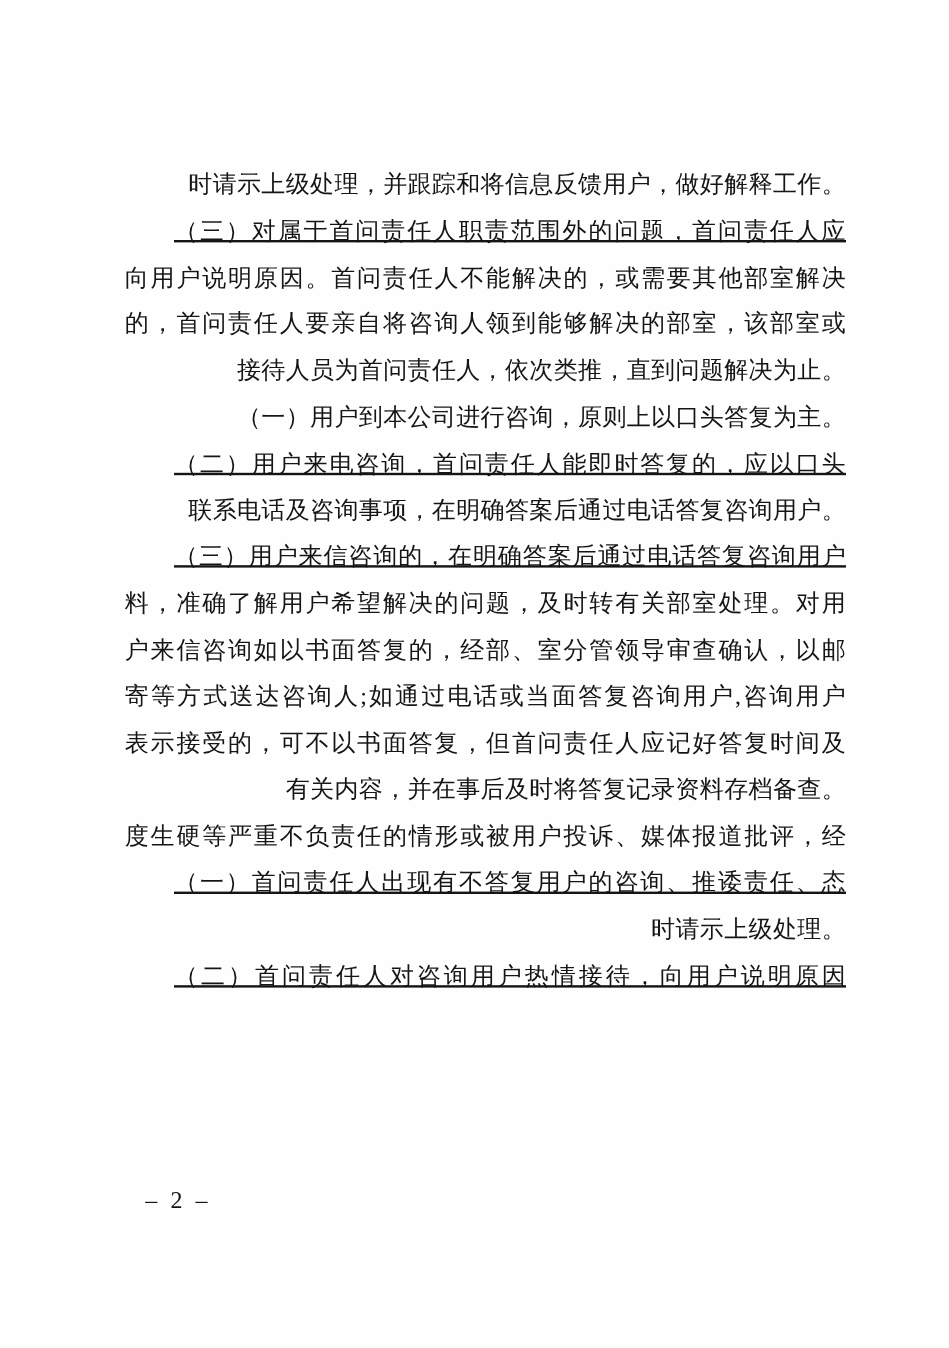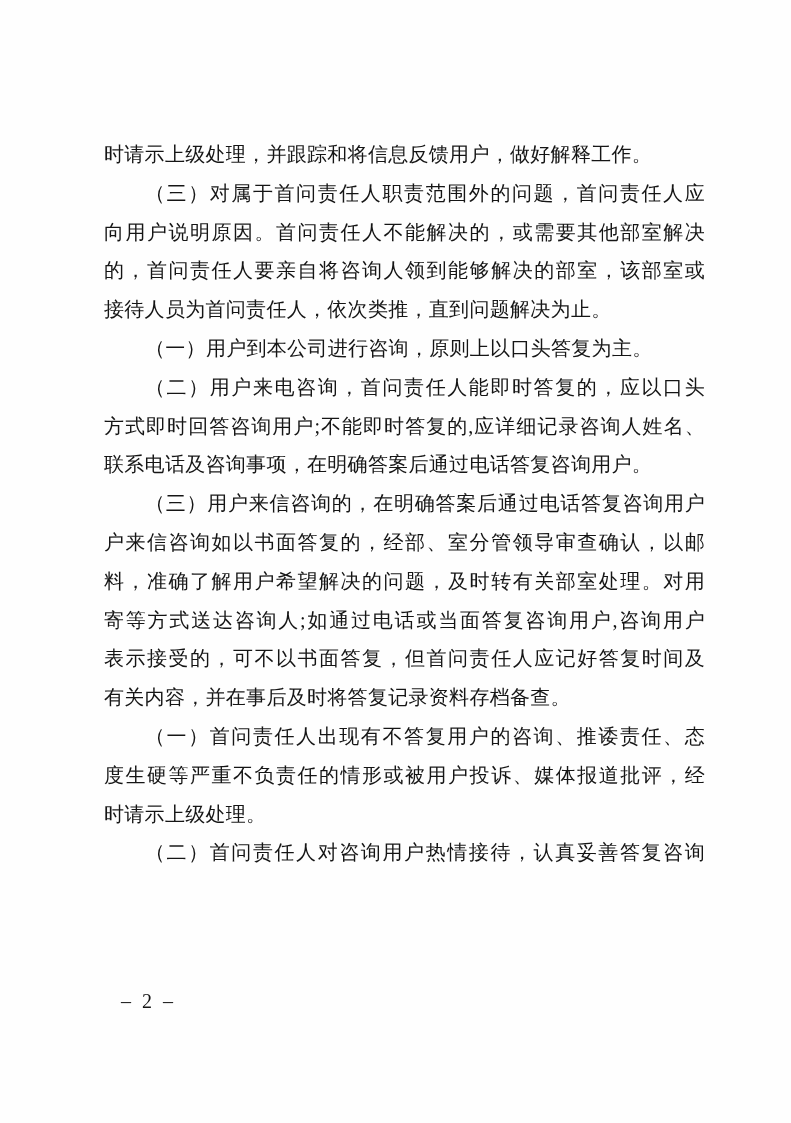--- a/index.html
+++ b/index.html
@@ -22,35 +22,37 @@
     top: 135px;
     width: 601px;
   }
   .line {
     height: 38.8px;
     line-height: 38.8px;
     font-size: 20px;
     white-space: nowrap;
     letter-spacing: 0.3px;
     text-rendering: optimizeLegibility;
+    text-align: right;
   }
   
   .line.fill {
     white-space: normal;
     overflow: hidden;
     text-align: justify;
     text-align-last: justify;
     text-justify: inter-character;
   }
   
   .line.indent {
     padding-left: 41px;
   }
   .line.indent.fill {
     width: 560px;
+    text-decoration: underline;
   }
   .page-footer {
     position: absolute;
     left: 121px;
     top: 988px;
     height: 26px;
     line-height: 26px;
     font-size: 20px;
     letter-spacing: 3px;
     color: #141414;
@@ -61,27 +63,26 @@
 
 <div class="page">
   <div class="doc-body">
       <div class="line">时请示上级处理，并跟踪和将信息反馈用户，做好解释工作。</div>
       <div class="line indent fill">（三）对属于首问责任人职责范围外的问题，首问责任人应</div>
       <div class="line fill">向用户说明原因。首问责任人不能解决的，或需要其他部室解决</div>
       <div class="line fill">的，首问责任人要亲自将咨询人领到能够解决的部室，该部室或</div>
       <div class="line">接待人员为首问责任人，依次类推，直到问题解决为止。</div>
       <div class="line indent">（一）用户到本公司进行咨询，原则上以口头答复为主。</div>
       <div class="line indent fill">（二）用户来电咨询，首问责任人能即时答复的，应以口头</div>
-      <div class="line fill">方式即时回答咨询用户;不能即时答复的,应详细记录咨询人姓名、</div>
       <div class="line">联系电话及咨询事项，在明确答案后通过电话答复咨询用户。</div>
       <div class="line indent fill">（三）用户来信咨询的，在明确答案后通过电话答复咨询用户</div>
+      <div class="line fill">料，准确了解用户希望解决的问题，及时转有关部室处理。对用</div>
       <div class="line fill">户来信咨询如以书面答复的，经部、室分管领导审查确认，以邮</div>
-      <div class="line fill">料，准确了解用户希望解决的问题，及时转有关部室处理。对用</div>
       <div class="line fill">寄等方式送达咨询人;如通过电话或当面答复咨询用户,咨询用户</div>
       <div class="line fill">表示接受的，可不以书面答复，但首问责任人应记好答复时间及</div>
       <div class="line">有关内容，并在事后及时将答复记录资料存档备查。</div>
+      <div class="line fill">度生硬等严重不负责任的情形或被用户投诉、媒体报道批评，经</div>
       <div class="line indent fill">（一）首问责任人出现有不答复用户的咨询、推诿责任、态</div>
-      <div class="line fill">度生硬等严重不负责任的情形或被用户投诉、媒体报道批评，经</div>
       <div class="line">时请示上级处理。</div>
-      <div class="line indent fill">（二）首问责任人对咨询用户热情接待，认真妥善答复咨询</div>
+      <div class="line indent fill">（二）首问责任人对咨询用户热情接待，向用户说明原因</div>
     </div>
   <div class="page-footer">– 2 –</div>
 </div>
 
 </body></html>

